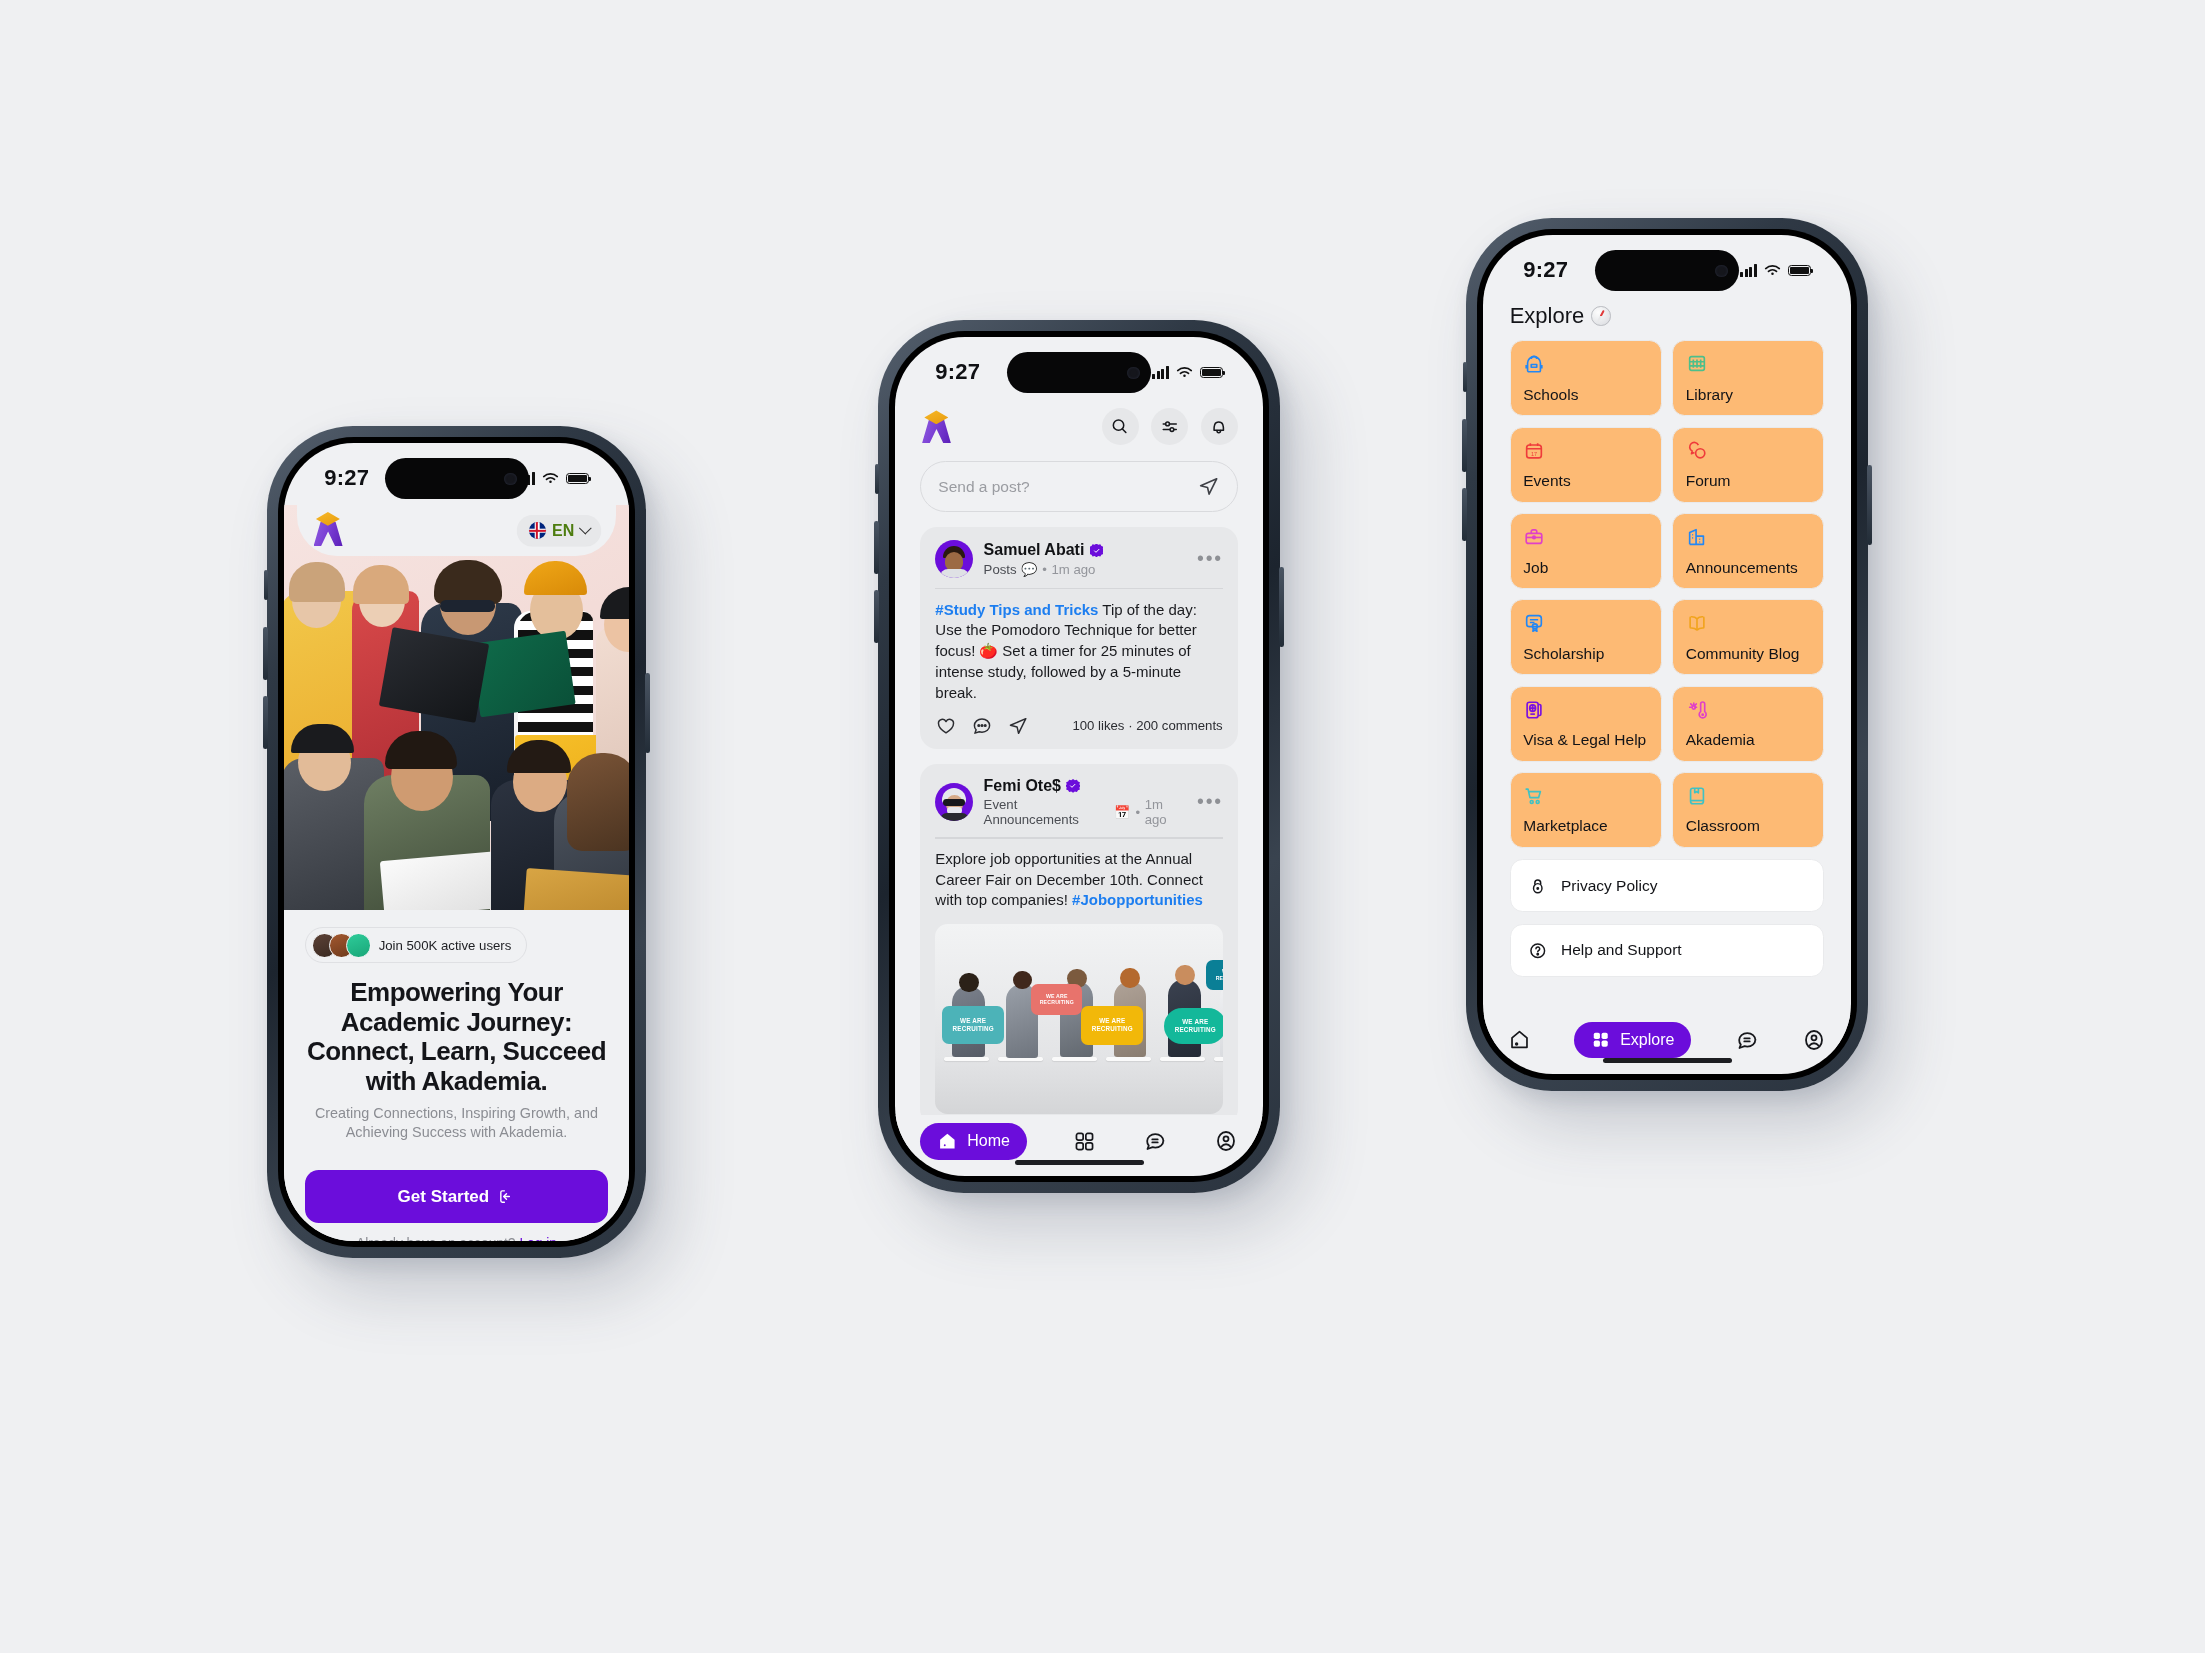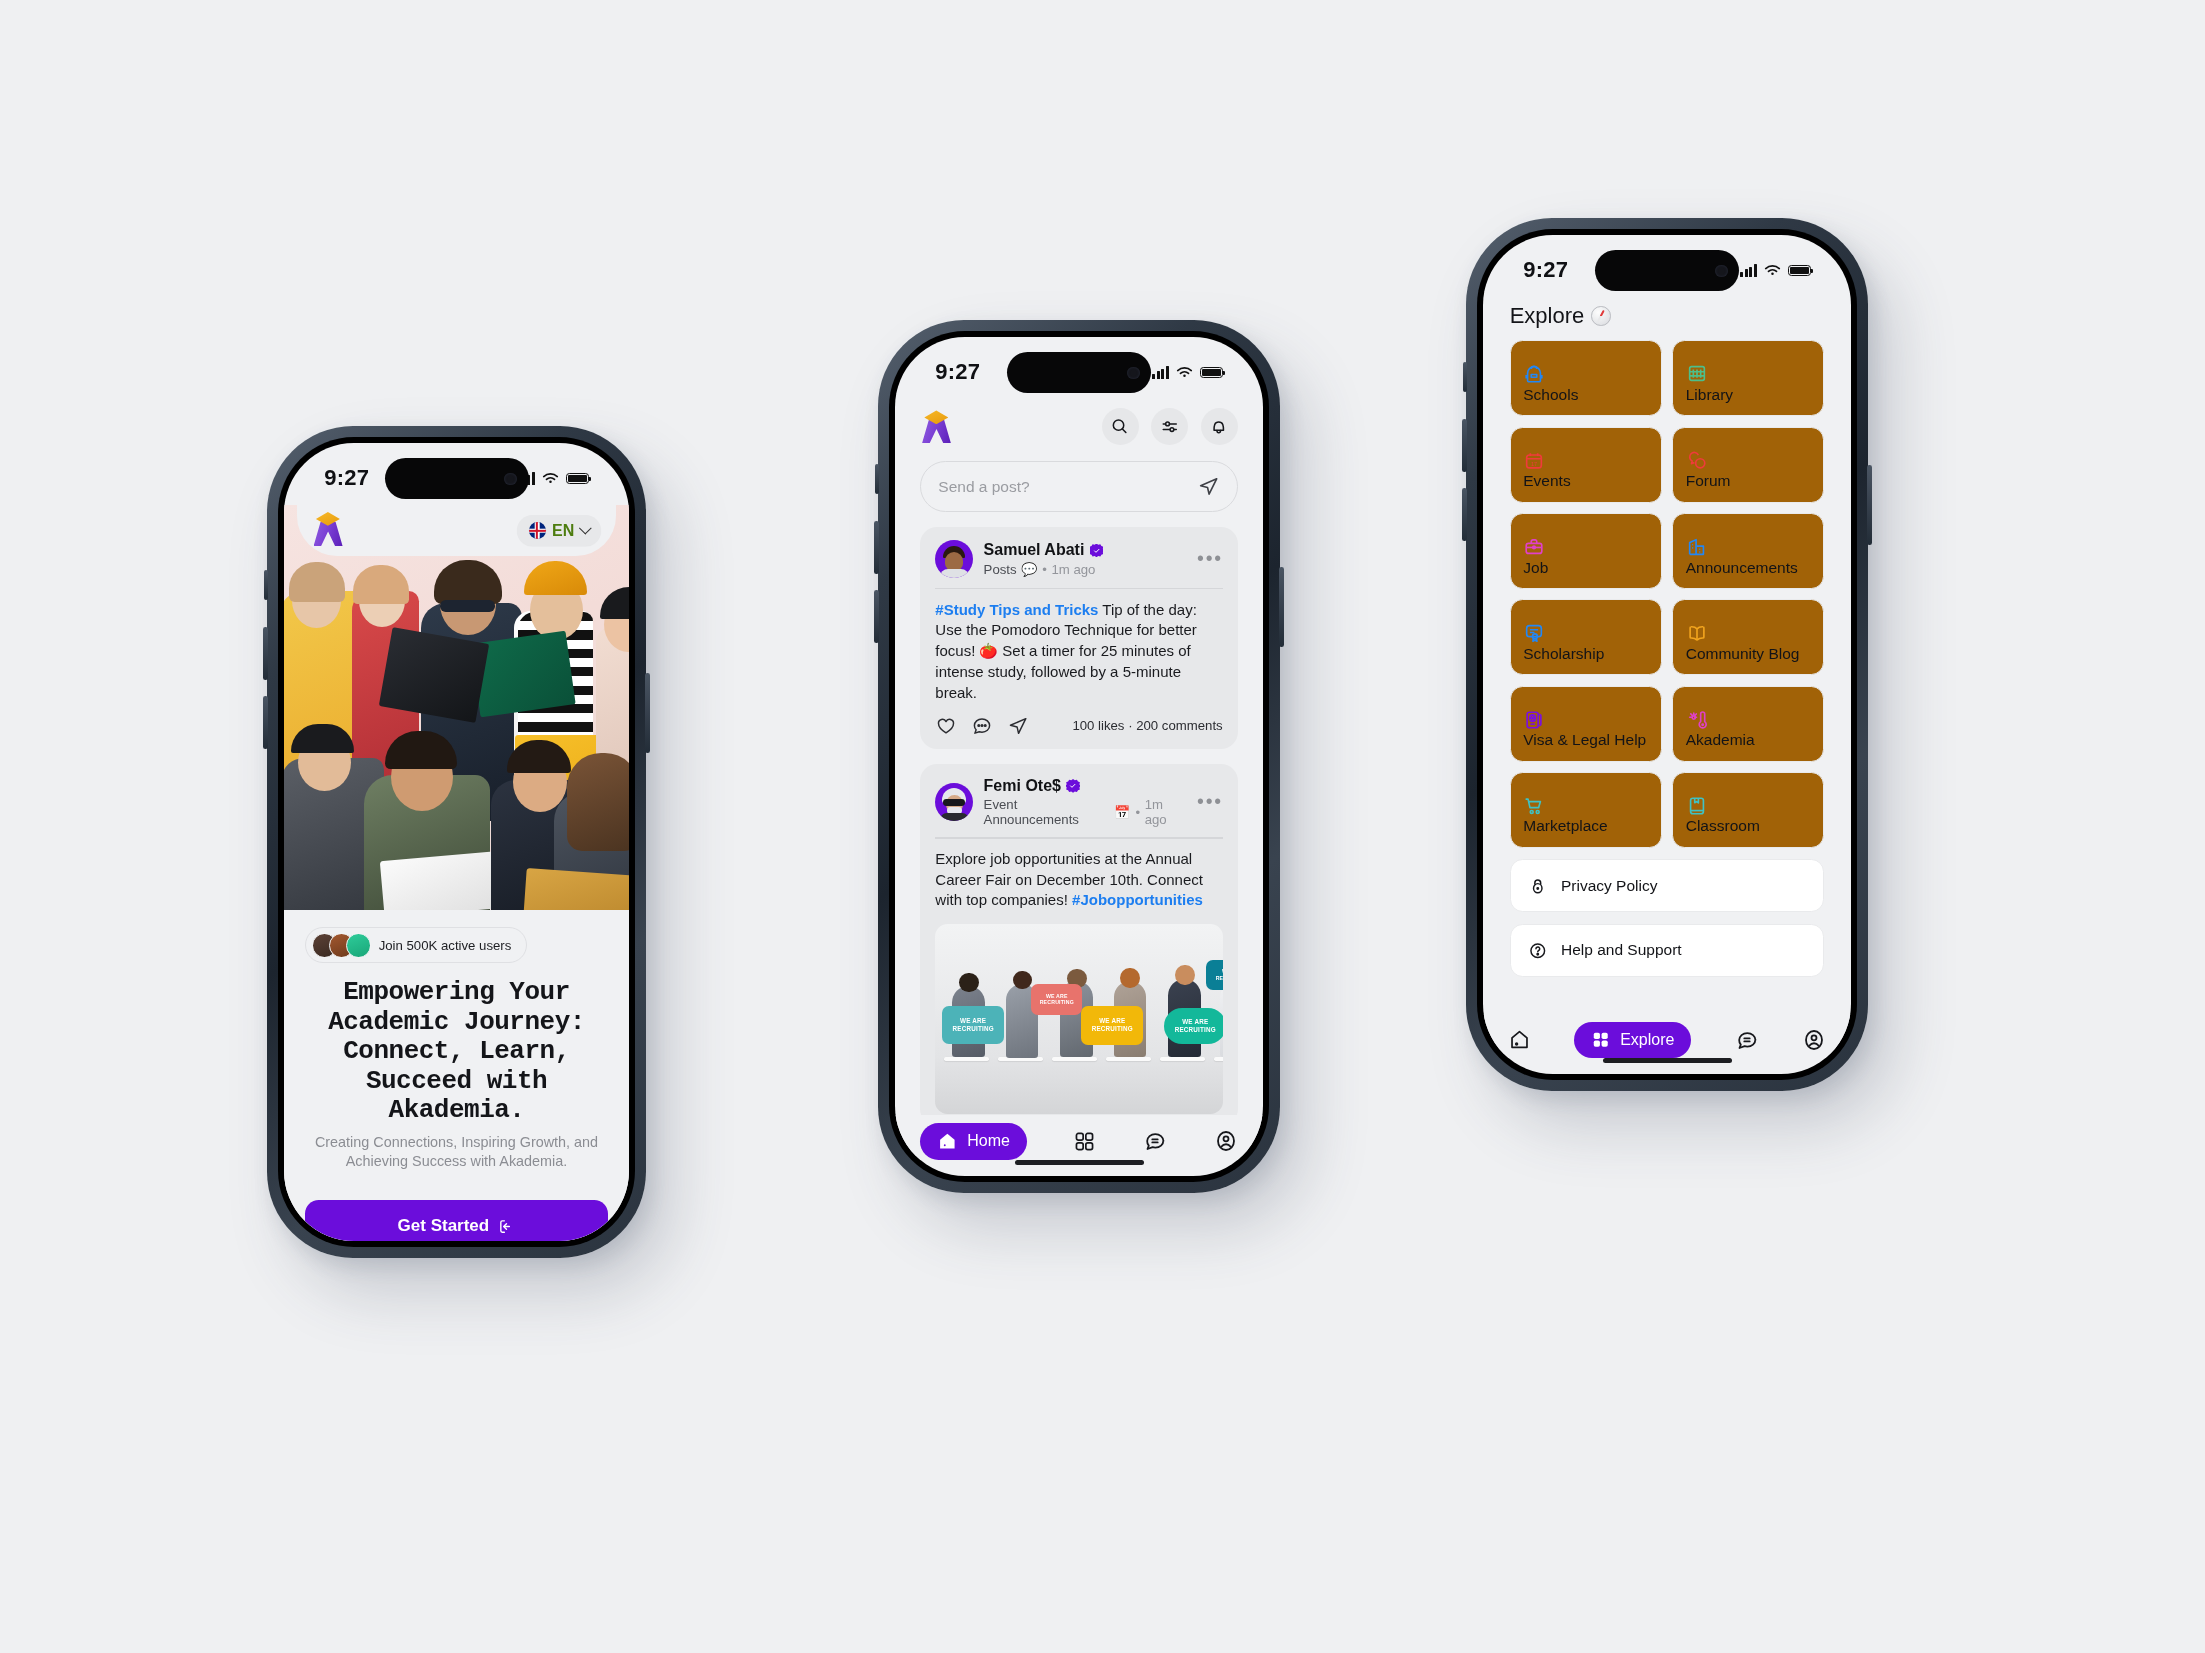--- a/index.html
+++ b/index.html
@@ -109,21 +109,21 @@
     display:flex; align-items:center; gap:8px;
     border:1.1px solid #dfe0e3; border-radius:29px; padding:4.6px 15px 4.6px 5.7px;
     align-self:flex-start; background:#f0f1f3;
   }
   .ava-stack { display:flex; }
   .ava { width:25px; height:25px; border-radius:50%; border:1.7px solid #f3f4f5; margin-right:-8px; overflow:hidden; position:relative;}
   .ava:last-child{margin-right:0;}
   .join-txt { font-size:13.2px; color:#1d1e22; white-space:nowrap; }
   .p1-h1 {
     margin-top:15px; text-align:center; font-size:26px; line-height:1.13;
-    font-weight:700; color:#141519; letter-spacing:-0.5px;font-family:Liberation Mono, monospace;
+    font-weight:700; color:#141519; letter-spacing:-0.5px;
   }
   .p1-sub { margin-top:8px; text-align:center; font-size:14.4px; line-height:1.3; color:#8b8d93; }
   .cta {
     margin-top:29px; width:100%; height:53px; border-radius:13.8px;
     background:#6b0ddb; color:#fff; font-size:17px; font-weight:600;
     display:flex; align-items:center; justify-content:center; gap:9.2px;
     border:none; cursor:pointer;
   }
   .p1-login { margin-top:12.6px; font-size:13.8px; color:#8b8d93; text-align:center; }
   .p1-login a { color:#6b0ddb; text-decoration:underline; font-weight:500; }
@@ -170,21 +170,21 @@
   .tab { margin-left:auto; display:flex; align-items:center; justify-content:center; }
 
   
   #phone3 { left: 1466px; top: 218px; width: 402px; height: 873px; }
   .p3-title { padding: 5.7px 26.4px 0 26.4px; font-size:22px; font-weight:500; color:#131418; display:flex; align-items:center; gap:6.9px; flex:0 0 auto;}
   .compass { width:19.5px; height:19.5px; border-radius:50%; border:1.7px solid #b9bbc0;
              background: radial-gradient(circle at 35% 30%,#fdfdfd,#d8dade); position:relative; }
   .compass::after{content:""; position:absolute; left:50%; top:50%; width:2.3px; height:12.6px; transform:translate(-50%,-50%) rotate(28deg);
                   background: linear-gradient(180deg,#e03a3a 0%,#e03a3a 50%,#e8e9ea 50%,#e8e9ea 100%); border-radius:1.1px;}
   .grid { padding: 11.5px 26.4px 0 26.4px; display:grid; grid-template-columns:1fr 1fr; gap:10.3px 10.3px; flex:0 0 auto;}
-  .gcard { background:#a16207; border:1.1px solid #e9eaec; border-radius:12.6px; height:76px; padding:11.5px 12.6px; display:flex; flex-direction:column; justify-content:flex-end;}
+  .gcard { background:#fdba74; border:1.1px solid #e9eaec; border-radius:12.6px; height:76px; padding:11.5px 12.6px; display:flex; flex-direction:column; justify-content:space-between;}
   .gicon { height:23px; display:flex; align-items:center; }
   .glabel { font-size:15.5px; color:#121317; font-weight:500; }
   .see-less { margin: 15px 26.4px 0 26.4px; height:47px; background:#e4e5e8; border:1.1px solid #dcdde0; border-radius:12.6px;
               display:flex; align-items:center; justify-content:center; font-size:15.5px; color:#2c2d32; flex:0 0 auto;}
   .listrow { margin: 11.5px 26.4px 0 26.4px; height:53px; background:#fff; border:1.1px solid #e9eaec; border-radius:12.6px;
              display:flex; align-items:center; gap:13.8px; padding: 0 17px; flex:0 0 auto;}
   .listrow span { font-size:15.5px; color:#121317; }
   .p3-fade { flex:1; }
 </style>
 </head>

